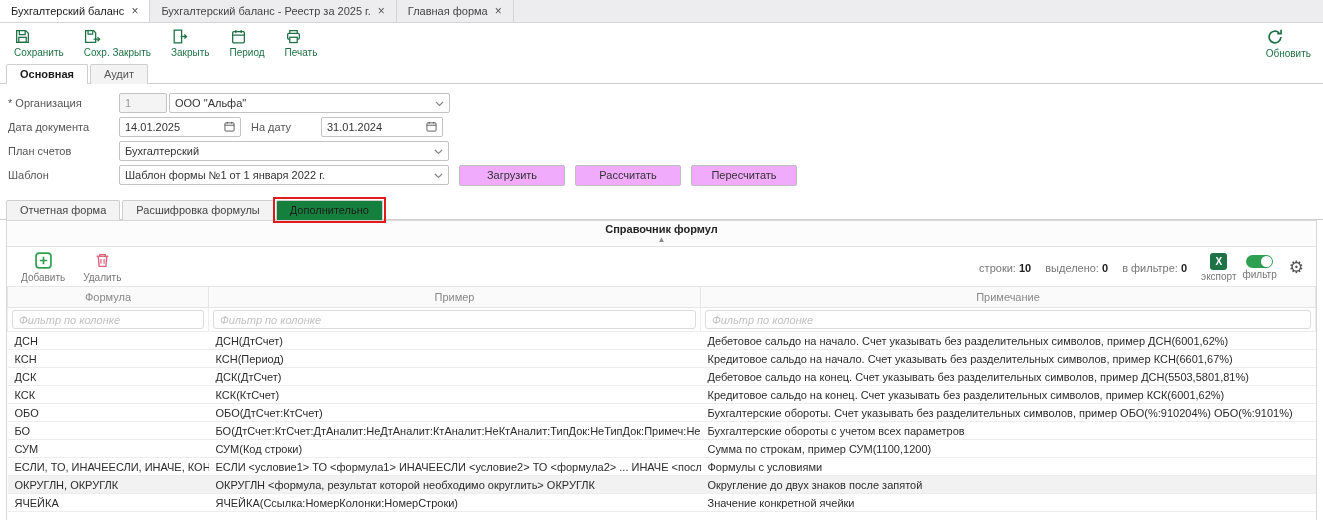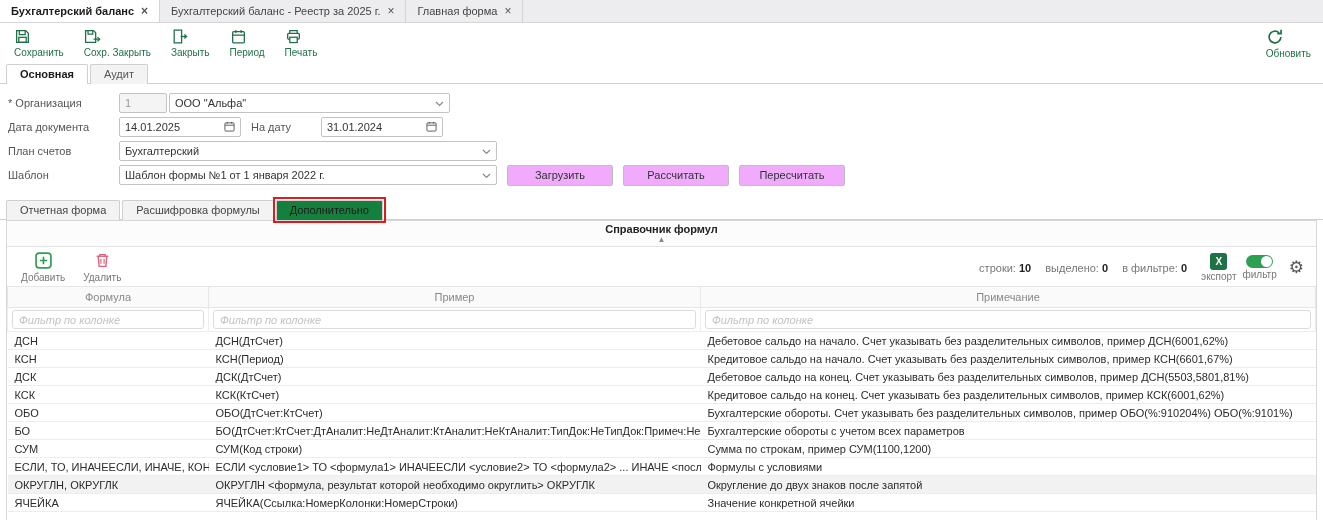--- a/index.html
+++ b/index.html
@@ -5,21 +5,21 @@
   * { box-sizing: border-box; }
   html,body { margin:0; padding:0; }
   body {
     width:1323px; height:520px; overflow:hidden;
     font-family:"Liberation Sans", sans-serif; font-size:11px;
     color:#333; background:#fff;
   }
   
   .tabbar { display:flex; background:#ededef; border-bottom:1px solid #d4d4d6; height:23px; }
   .wtab { display:flex; align-items:center; gap:7px; padding:0 11px; border-right:1px solid #d4d4d6; color:#444; cursor:pointer; white-space:nowrap; }
-  .wtab.active { background:#fff; color:#1b1b1b; font-weight:bold;justify-content:flex-end; }
+  .wtab.active { background:#fff; color:#1b1b1b; font-weight:normal;justify-content:flex-end; }
   .wtab .x { color:#555; font-size:12px; line-height:1; }
   
   .toolbar { display:flex; align-items:flex-start; padding:5px 12px 2px 14px; gap:20px; }
   .tool { display:flex; flex-direction:column; gap:2px; cursor:pointer; }
   .tool .lbl { font-size:10px; color:#1e7145; white-space:nowrap; }
   .tool svg { display:block; }
   .tb-spacer { flex:1; }
   
   .formtabs { display:flex; gap:2px; padding:2px 6px 0 6px; border-bottom:1px solid #cfcfcf; }
   .ftab { padding:3px 13px 4px; border:1px solid #cfcfcf; border-bottom:none; border-radius:2px 2px 0 0; background:#f3f3f4; color:#555; position:relative; top:1px; cursor:pointer; }
@@ -29,21 +29,21 @@
   .frow { display:flex; align-items:center; height:24px; }
   .flabel { width:111px; color:#555; flex:none; }
   .flabel2 { width:80px; color:#555; flex:none; padding-left:10px; }
   .fieldbox { display:flex; align-items:center; height:20px; border:1px solid #c3c3c5; border-radius:2px; background:#fff; padding:0 5px; gap:4px; }
   .fieldbox .val { flex:1; white-space:nowrap; overflow:hidden; color:#333; }
   .fieldbox.muted { background:#f4f4f4; }
   .fieldbox.muted .val { color:#999; }
   .w-code { width:48px; flex:none; }
   .w-name { width:281px; flex:none; }
   .w-date { width:122px; flex:none; }
-  .w-wide { width:378px; flex:none; }
+  .w-wide { width:330px; flex:none; }
   .btn { height:21px; border:1px solid #bfbfbf; border-radius:2px; background:#f0abfc; font:inherit; color:#333; padding:0 10px; margin-left:10px; width:106px; cursor:pointer; }
   
   .dtabs { display:flex; gap:2px; padding:8px 6px 0 6px; border-bottom:1px solid #cfcfcf; }
   .dtab { padding:3px 13px 4px; border:1px solid #cfcfcf; border-bottom:none; border-radius:2px 2px 0 0; background:#f3f3f4; color:#444; position:relative; top:1px; cursor:pointer; }
   .dtab.active { background:#15803d; color:#1b1b1b; font-weight:normal;text-align:right; }
   .annotation { position:absolute; left:-4px; top:-4px; right:-4px; bottom:-3px; border:2px solid #e01b1b; pointer-events:none; }
   
   .panel { margin:0 6px; border:1px solid #d8d8d8; height:319px; overflow:hidden; background:#fff; }
   .panel-header { display:flex; justify-content:space-between; align-items:center; padding:2px 8px; border-bottom:1px solid #e3e3e3; background:#fcfcfc;flex-direction:column; }
   .panel-title { font-weight:bold; color:#222; }

